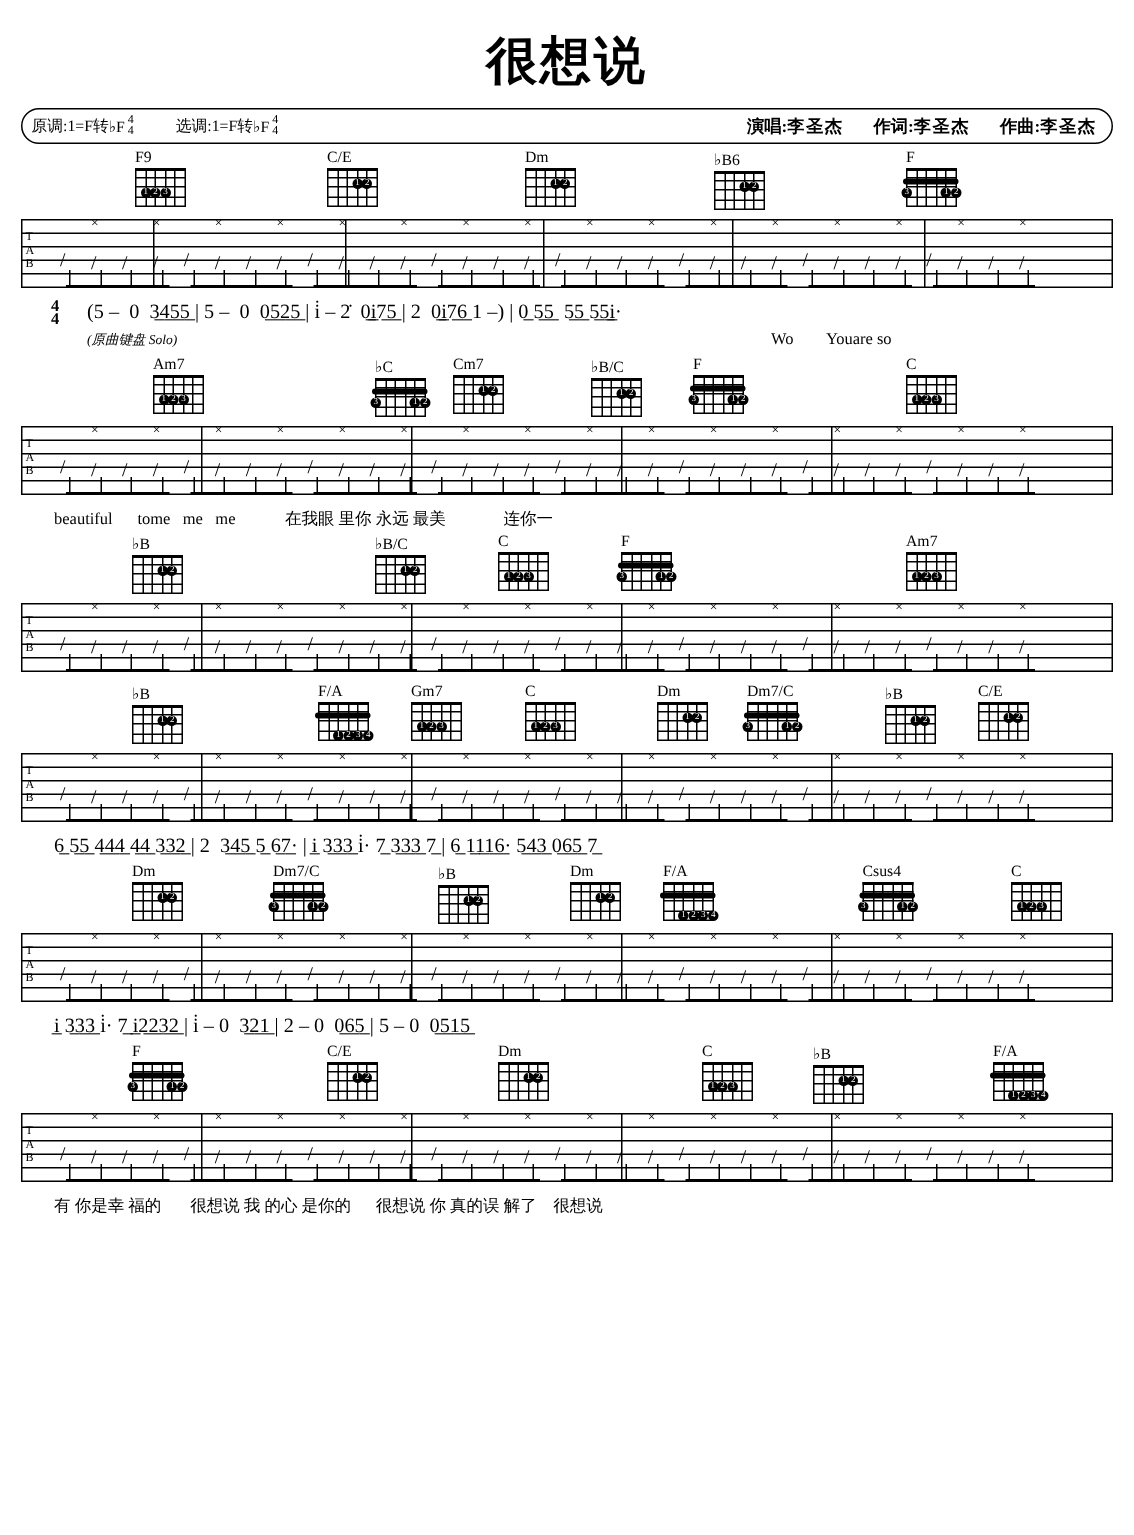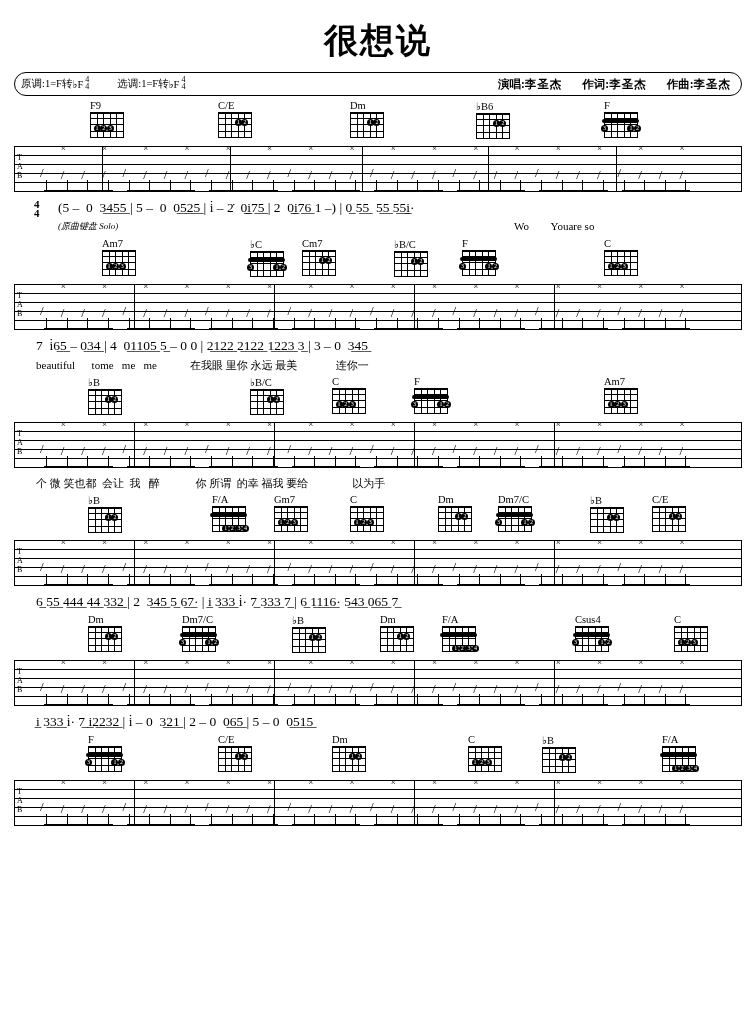--- a/index.html
+++ b/index.html
@@ -672,21 +672,20 @@
           <div class="beam" style="left: 30px; top: 44px; width: 68.5px;"></div>
           <div class="beam" style="left: 112.5px; top: 44px; width: 68.5px;"></div>
           <div class="beam" style="left: 195px; top: 44px; width: 68.5px;"></div>
           <div class="beam" style="left: 277.5px; top: 44px; width: 68.5px;"></div>
           <div class="beam" style="left: 360px; top: 44px; width: 68.5px;"></div>
           <div class="beam" style="left: 442.5px; top: 44px; width: 68.5px;"></div>
           <div class="beam" style="left: 525px; top: 44px; width: 68.5px;"></div>
           <div class="beam" style="left: 607.5px; top: 44px; width: 68.5px;"></div>
         </div>
       </div>
-      <div class="numline"><span class="n" style="left: 22px;">7  i̇6̲5̲ – 0̲3̲4̲ | 4  0̲1̲1̲0̲5̲ 5̲ – 0 0 | 2̲1̲2̲2̲ 2̲1̲2̲2̲ 1̲2̲2̲3̲ 3̲ | 3 – 0  3̲4̲5̲</span></div>
       <div class="lyricline"><span class="l" style="left: 22px;">beautiful      tome   me   me            在我眼 里你 永远 最美              连你一</span></div>
     </div>
     <div class="system">
       <div class="chordrow">
         <div class="chord" style="left: 72px;">
           <div class="chordname">♭B</div>
           <div class="grid">
             <div class="gline-v" style="left: 0px;"></div>
             <div class="gline-v" style="left: 6.6px;"></div>
             <div class="gline-v" style="left: 13.2px;"></div>
@@ -881,21 +880,20 @@
           <div class="beam" style="left: 30px; top: 44px; width: 68.5px;"></div>
           <div class="beam" style="left: 112.5px; top: 44px; width: 68.5px;"></div>
           <div class="beam" style="left: 195px; top: 44px; width: 68.5px;"></div>
           <div class="beam" style="left: 277.5px; top: 44px; width: 68.5px;"></div>
           <div class="beam" style="left: 360px; top: 44px; width: 68.5px;"></div>
           <div class="beam" style="left: 442.5px; top: 44px; width: 68.5px;"></div>
           <div class="beam" style="left: 525px; top: 44px; width: 68.5px;"></div>
           <div class="beam" style="left: 607.5px; top: 44px; width: 68.5px;"></div>
         </div>
       </div>
-      <div class="lyricline"><span class="l" style="left: 22px;">个 微 笑也都  会让  我   醉             你 所谓  的幸 福我 要给                以为手</span></div>
     </div>
     <div class="system">
       <div class="chordrow">
         <div class="chord" style="left: 72px;">
           <div class="chordname">♭B</div>
           <div class="grid">
             <div class="gline-v" style="left: 0px;"></div>
             <div class="gline-v" style="left: 6.6px;"></div>
             <div class="gline-v" style="left: 13.2px;"></div>
             <div class="gline-v" style="left: 19.8px;"></div>
@@ -1622,14 +1620,15 @@
           <div class="beam" style="left: 30px; top: 44px; width: 68.5px;"></div>
           <div class="beam" style="left: 112.5px; top: 44px; width: 68.5px;"></div>
           <div class="beam" style="left: 195px; top: 44px; width: 68.5px;"></div>
           <div class="beam" style="left: 277.5px; top: 44px; width: 68.5px;"></div>
           <div class="beam" style="left: 360px; top: 44px; width: 68.5px;"></div>
           <div class="beam" style="left: 442.5px; top: 44px; width: 68.5px;"></div>
           <div class="beam" style="left: 525px; top: 44px; width: 68.5px;"></div>
           <div class="beam" style="left: 607.5px; top: 44px; width: 68.5px;"></div>
         </div>
       </div>
+      <div class="lyricline"><span class="l" style="left: 22px;">有 你是幸 福的       很想说 我 的心 是你的      很想说 你 真的误 解了    很想说</span></div>
     </div>
   </div>
 
 </body></html>

